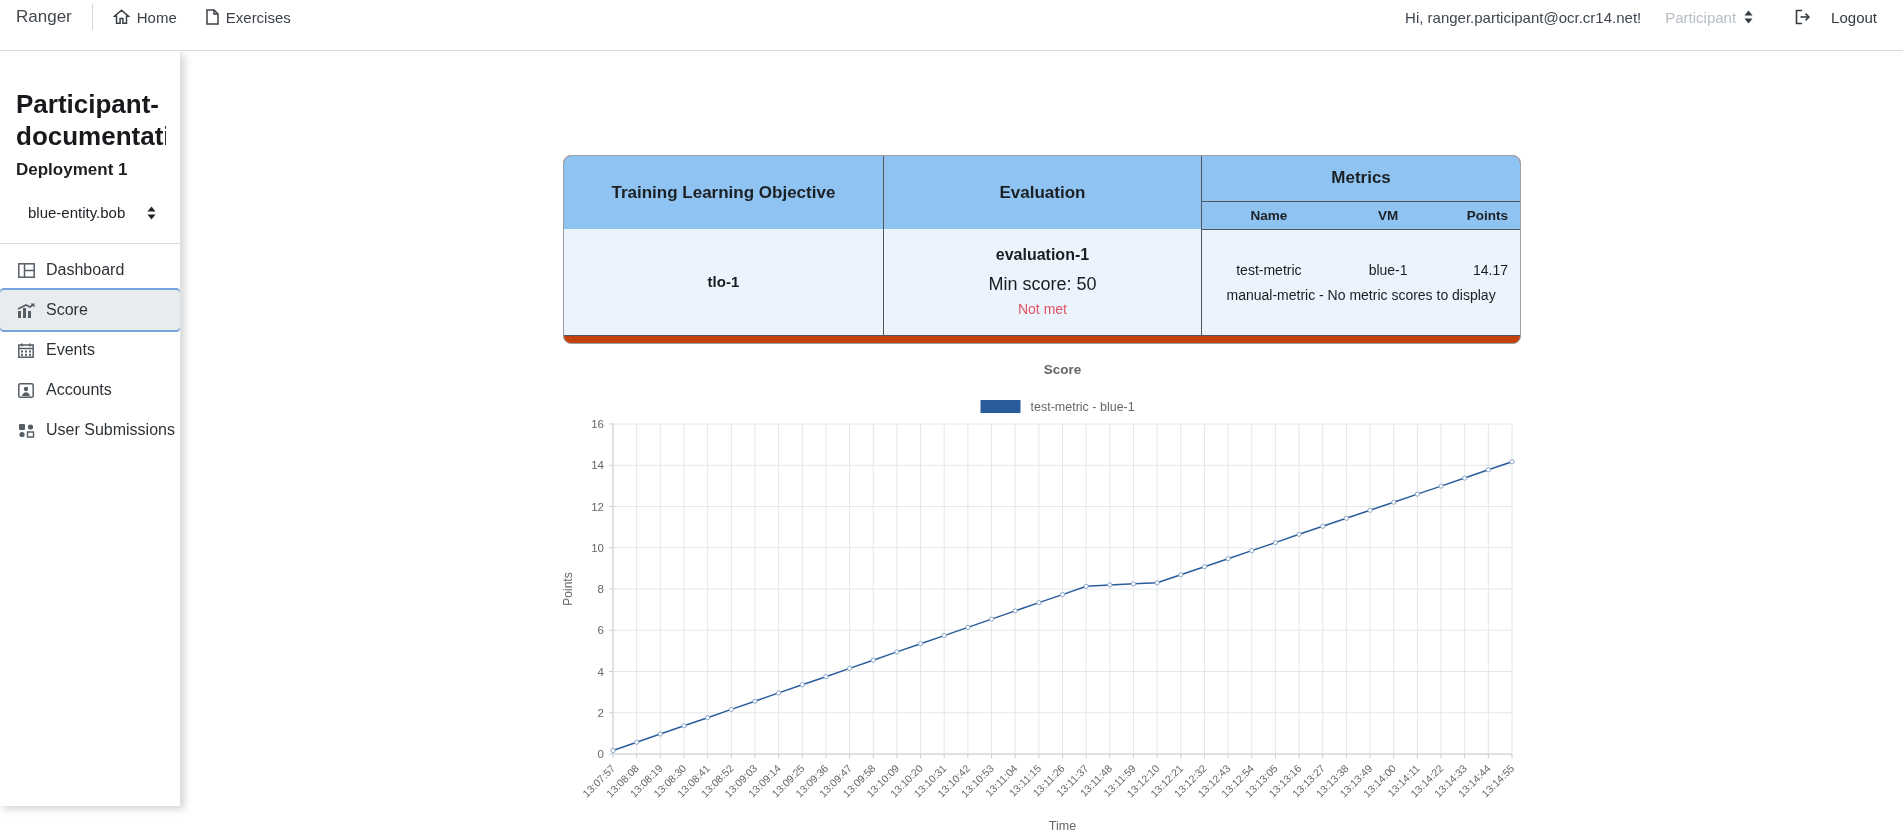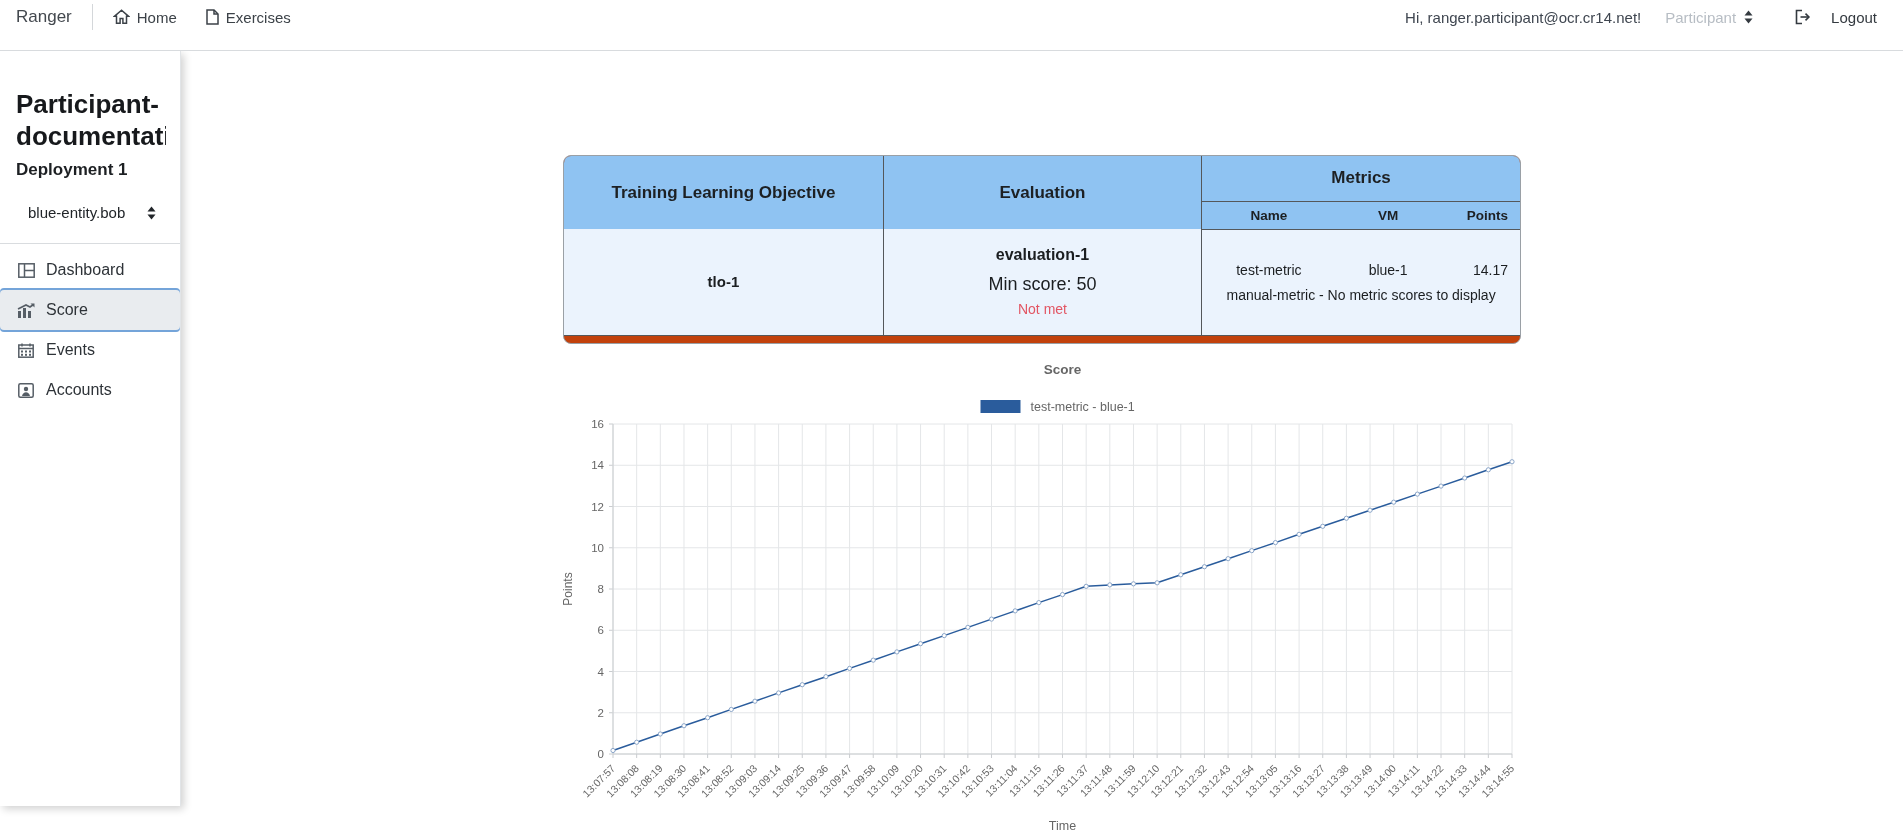--- a/index.html
+++ b/index.html
@@ -182,20 +182,31 @@
         <span class="icon">
           <svg width="16" height="15" viewBox="0 0 16 15">
               <rect x="0.8" y="0.8" width="14.4" height="13.4" rx="1.5" fill="none" stroke="#565e66" stroke-width="1.5"></rect>
               <circle cx="8" cy="6" r="2.2" fill="#565e66"></circle>
               <path d="M4 13c.6-2.6 2.2-3.8 4-3.8s3.4 1.2 4 3.8z" fill="#565e66"></path>
             </svg>
         </span>
         <span>Accounts</span>
       </div>
 
+      <div class="sb-item">
+        <span class="icon">
+          <svg width="17" height="15" viewBox="0 0 17 15">
+              <rect x="1" y="1" width="6" height="6" rx="1" fill="#565e66"></rect>
+              <circle cx="12.5" cy="4" r="2.6" fill="#565e66"></circle>
+              <circle cx="4" cy="11.5" r="2.6" fill="#565e66"></circle>
+              <path d="M9.5 9h6v5h-6z" fill="none" stroke="#565e66" stroke-width="1.4"></path>
+            </svg>
+        </span>
+        <span>User Submissions</span>
+      </div>
     </nav>
   </aside>
 
   <div class="tbl-wrap">
     <table class="tlo">
       <colgroup>
           <col style="width:33.4%">
           <col style="width:33.3%">
           <col style="width:33.3%">
         </colgroup>

